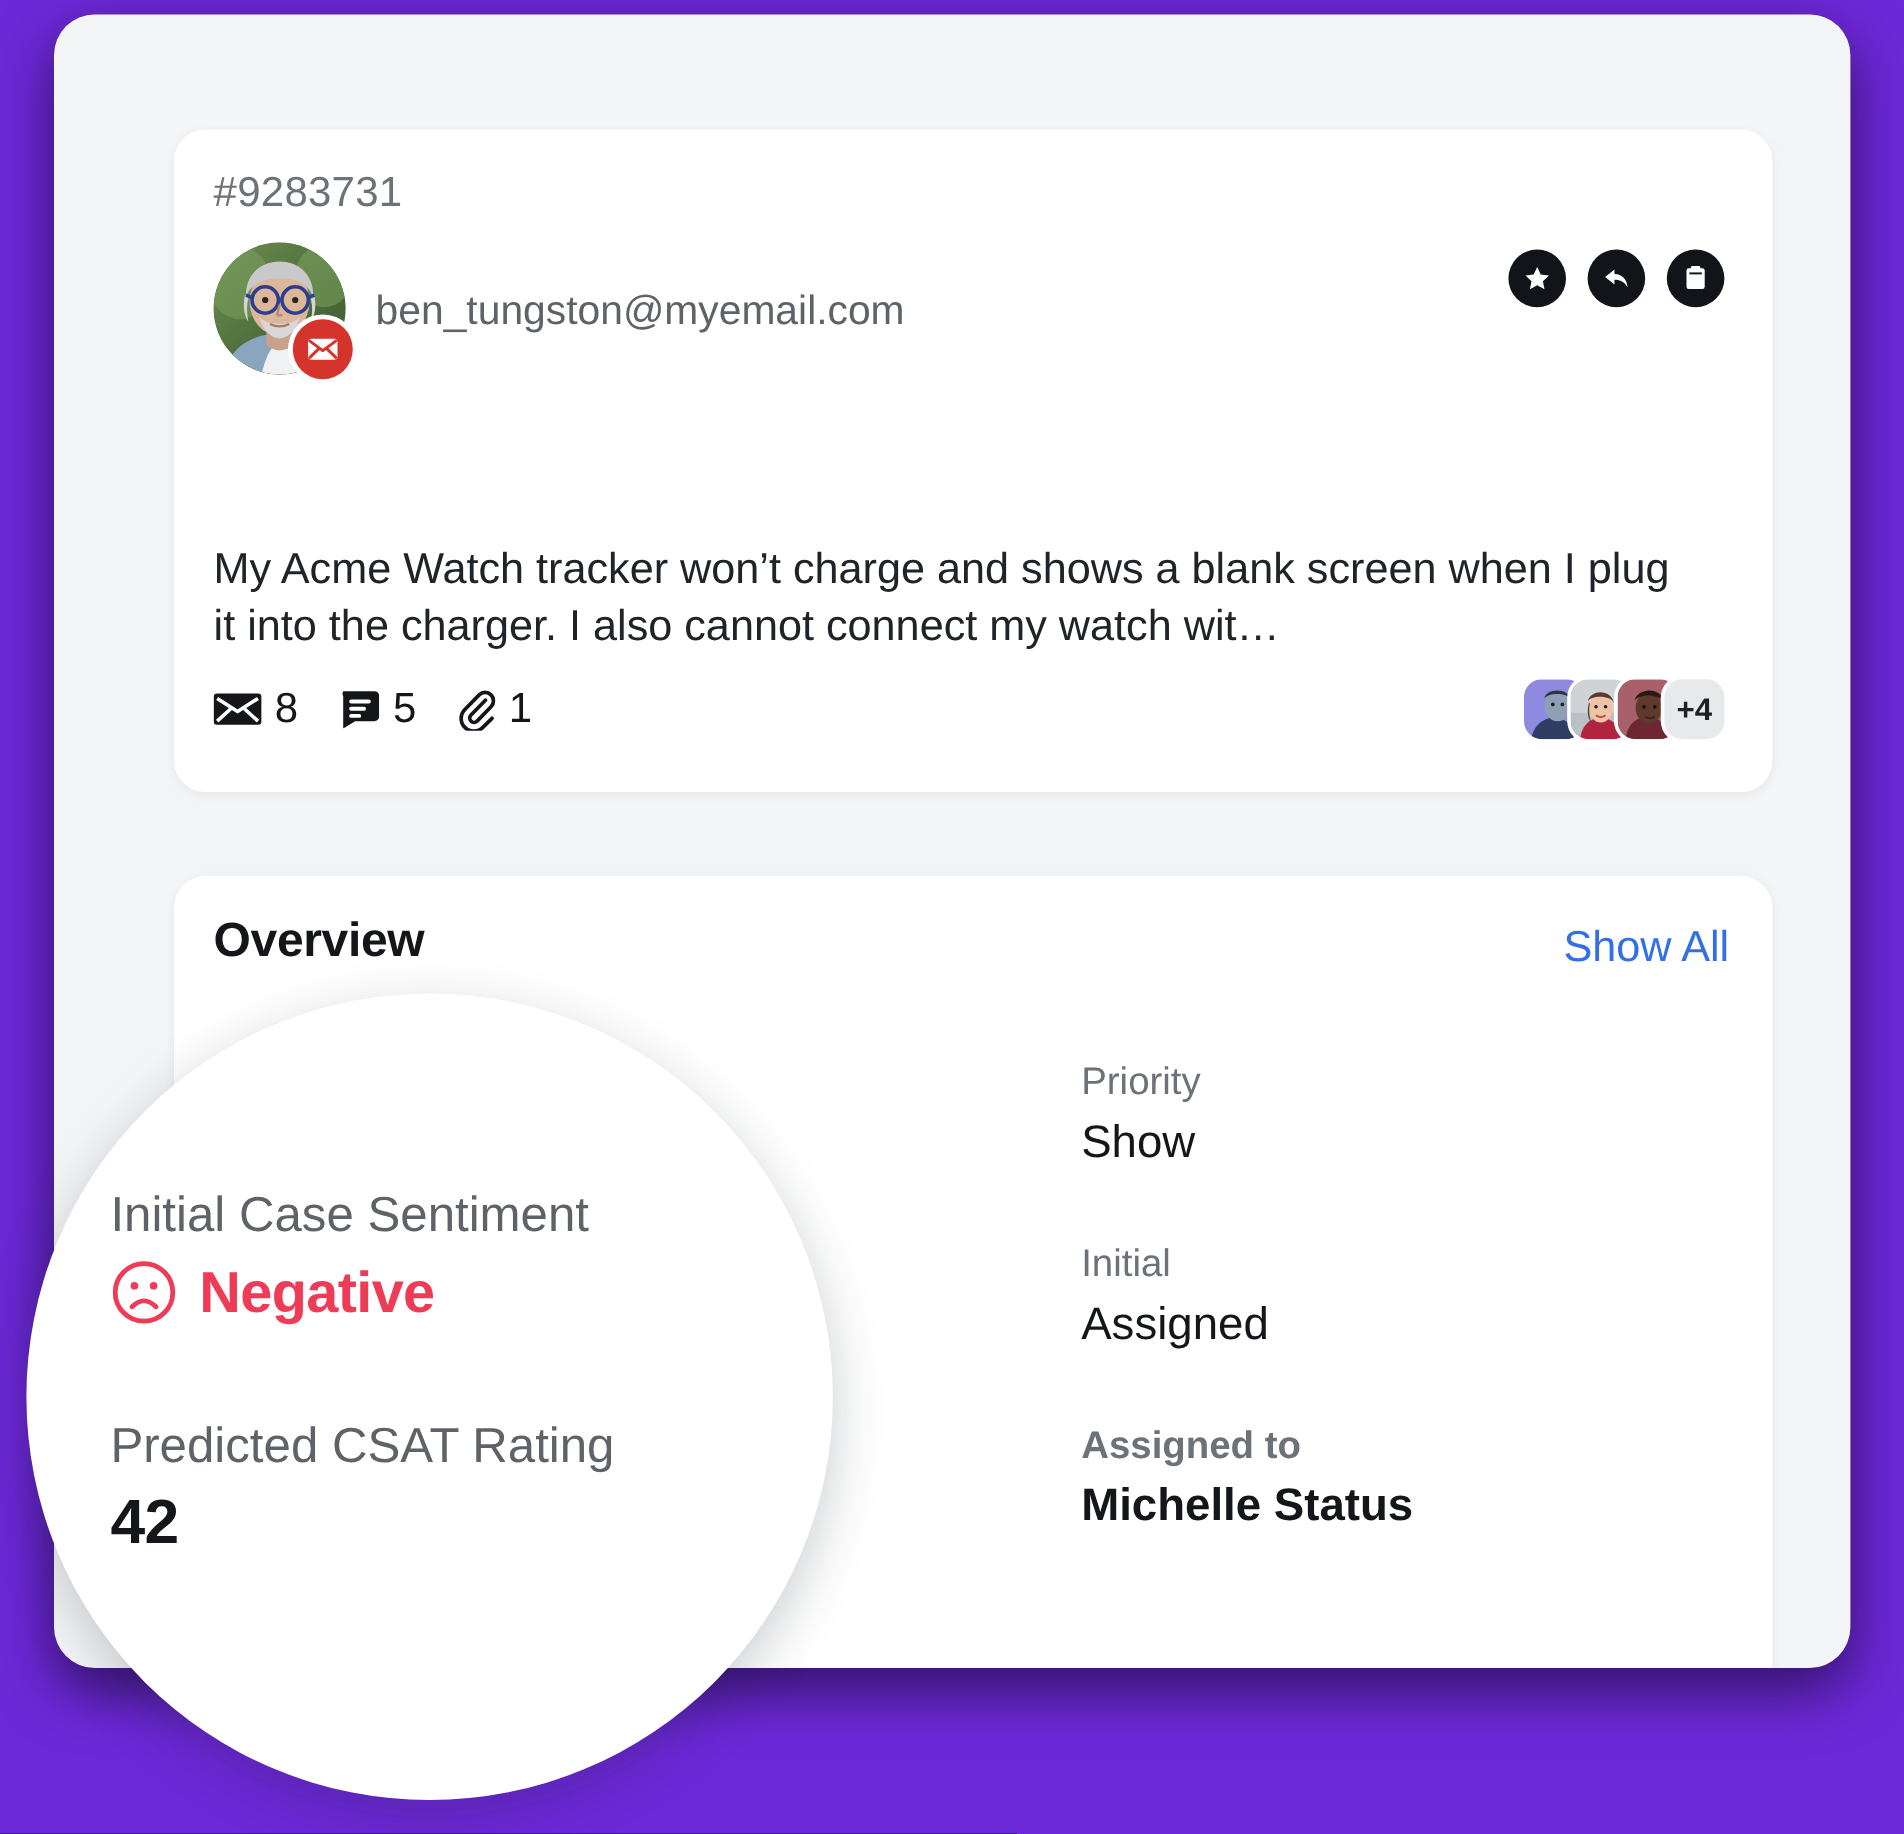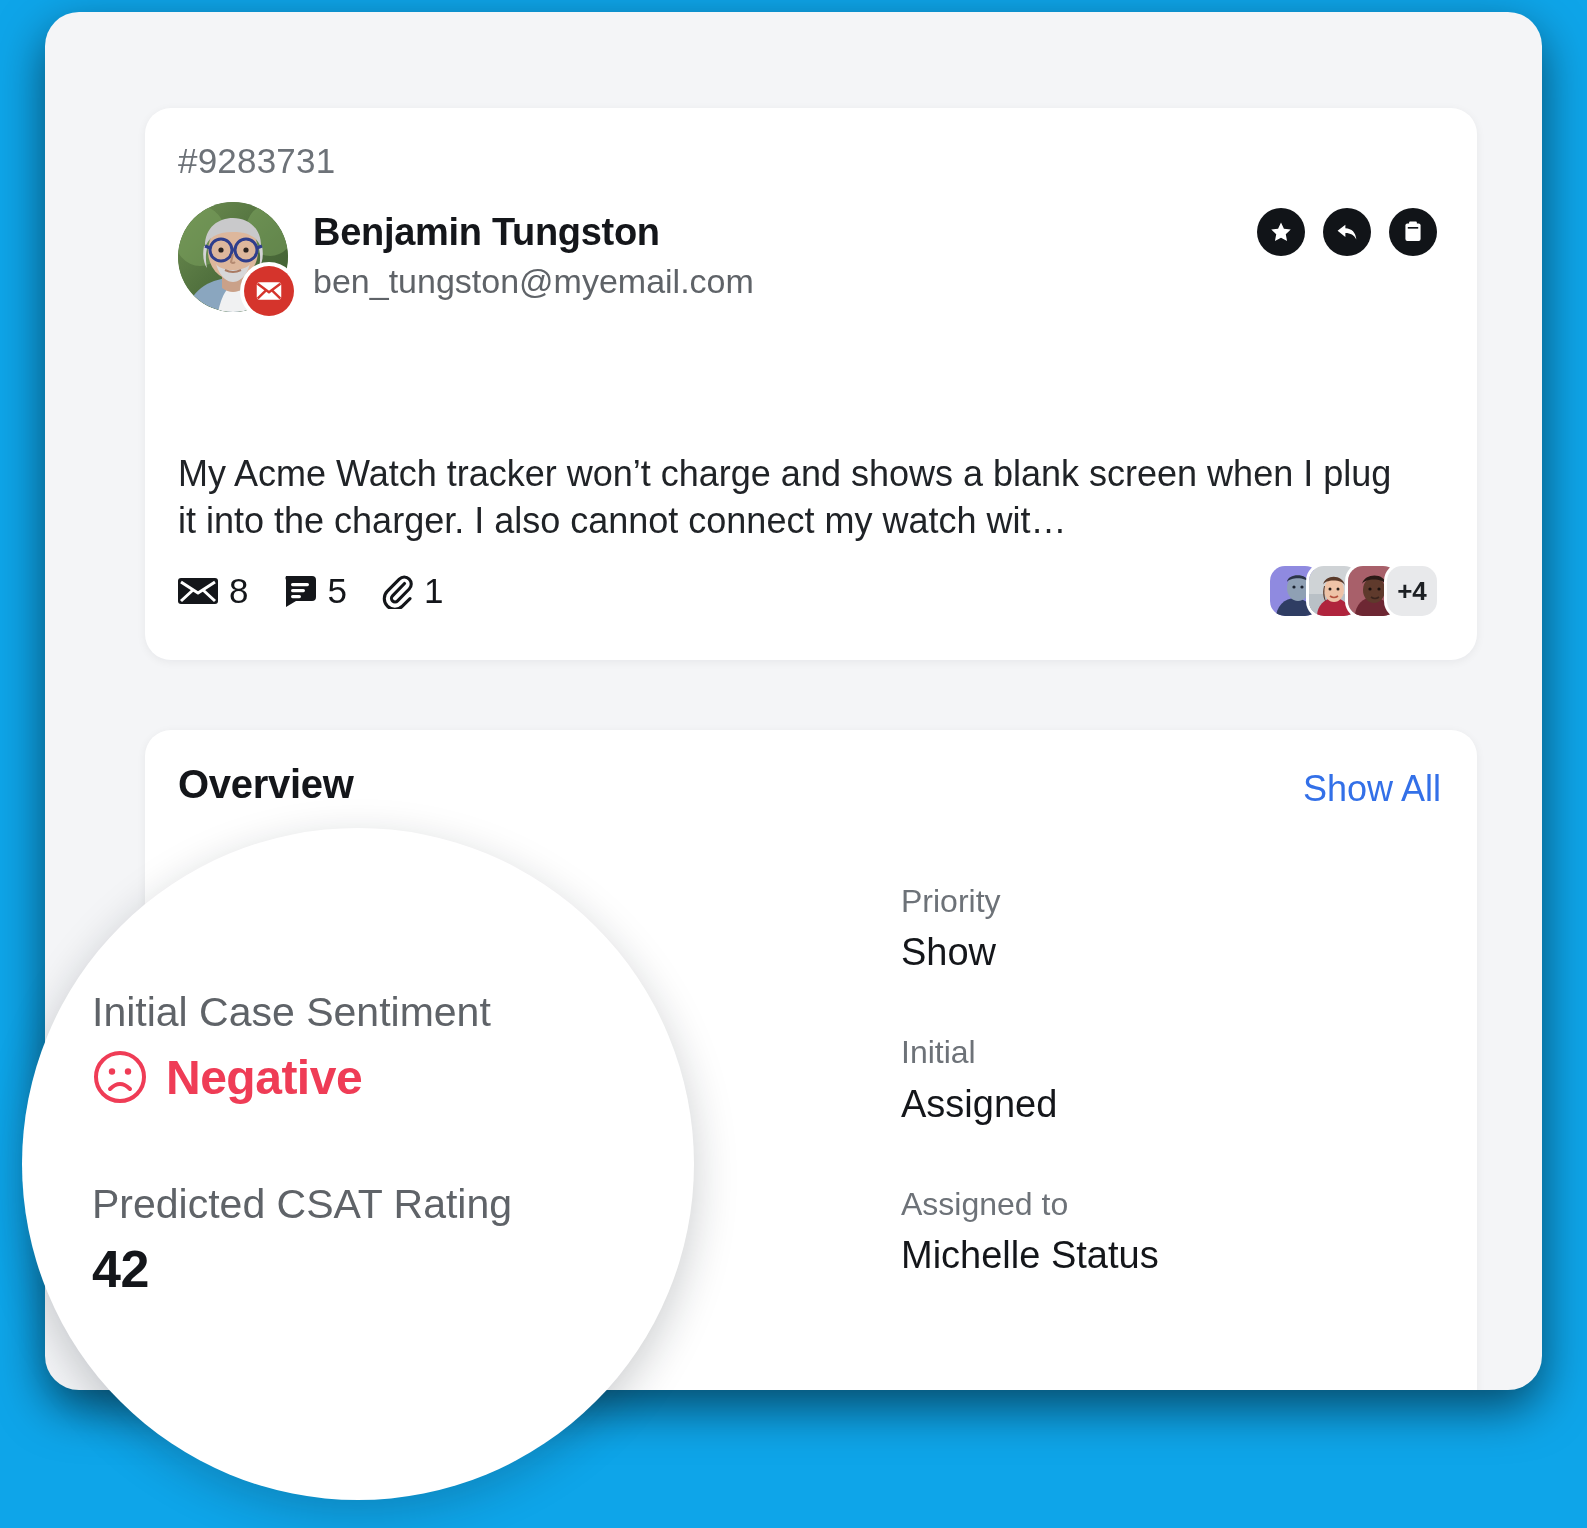--- a/index.html
+++ b/index.html
@@ -12,21 +12,21 @@
     height: 1528px;
     font-family: "Liberation Sans", sans-serif;
     -webkit-font-smoothing: antialiased;
     overflow: hidden;
   }
 
   #stage {
     position: relative;
     width: 1587px;
     height: 1528px;
-    background: #0ea5e9;
+    background: #6d28d9;
     overflow: hidden;
   }
 
   
   .app-frame {
     position: absolute;
     left: 45px;
     top: 12px;
     width: 1497px;
     height: 1378px;
@@ -242,21 +242,21 @@
     top: 150px;
     width: 600px;
   }
   .fields-right {
     position: absolute;
     left: 756px;
     top: 150px;
     width: 540px;
   }
   .field { margin-bottom: 54px; }
-  .field:last-child { margin-bottom: 0; }
+  .field:last-child { margin-bottom: 0; font-weight: bold; }
   .field-label {
     font-size: 32px;
     color: #6d7278;
     line-height: 1.35;
   }
   .field-value {
     font-size: 38px;
     color: #14161a;
     line-height: 1.32;
     margin-top: 4px;
@@ -376,21 +376,20 @@
           <div class="channel-badge">
             <svg width="28" height="28" viewBox="0 0 24 24" aria-hidden="true">
               <rect x="1.5" y="4.5" width="21" height="15" rx="2.5" fill="#ffffff"></rect>
               <path d="M2.8 6.2 L12 13 L21.2 6.2" fill="none" stroke="#d5342c" stroke-width="2.1" stroke-linecap="round" stroke-linejoin="round"></path>
               <path d="M2.8 17.8 L9.2 11.6 M21.2 17.8 L14.8 11.6" fill="none" stroke="#d5342c" stroke-width="2.1" stroke-linecap="round"></path>
             </svg>
           </div>
         </div>
 
         <div class="requester-text">
-          <div class="requester-name">Benjamin Tungston</div>
           <div class="requester-email">ben_tungston@myemail.com</div>
         </div>
       </div>
 
       <div class="header-actions">
         <div class="round-action">
           <svg width="26" height="26" viewBox="0 0 24 24" aria-hidden="true">
             <path d="M12 3.3 L14.7 9.0 L21 9.8 L16.4 14.1 L17.6 20.3 L12 17.3 L6.4 20.3 L7.6 14.1 L3 9.8 L9.3 9.0 Z" fill="#ffffff"></path>
           </svg>
         </div>

